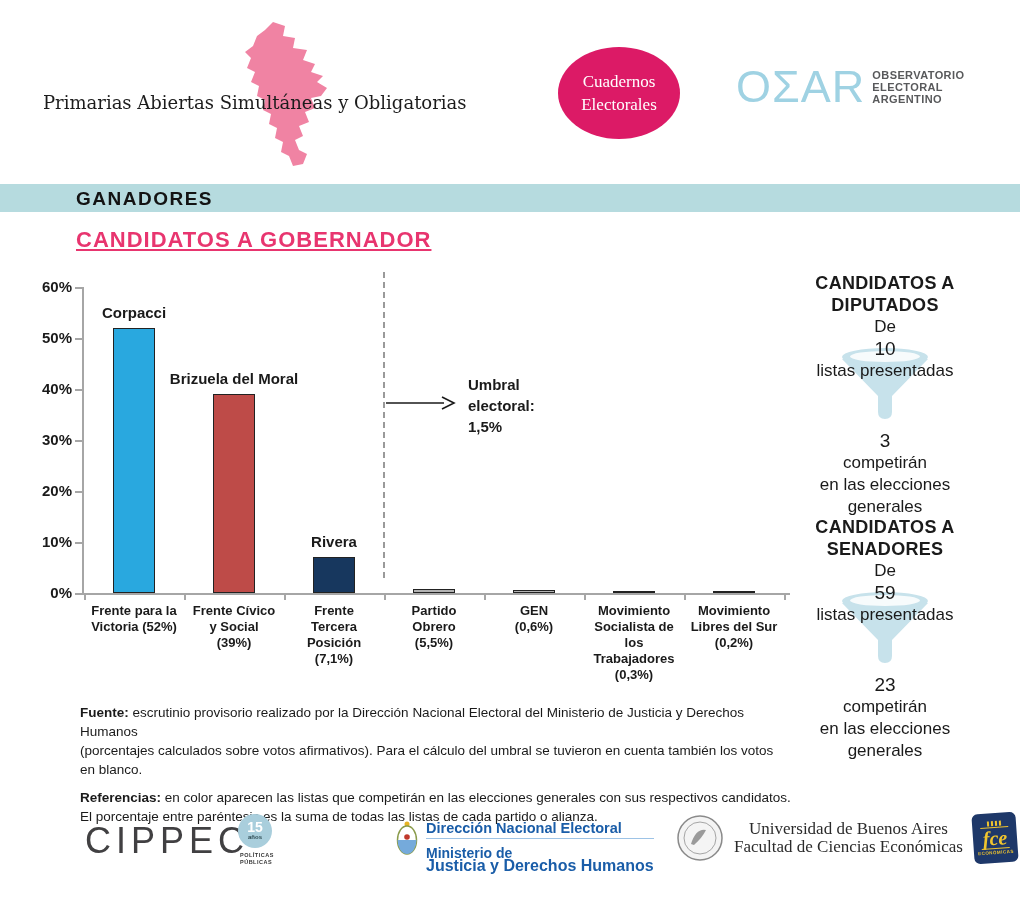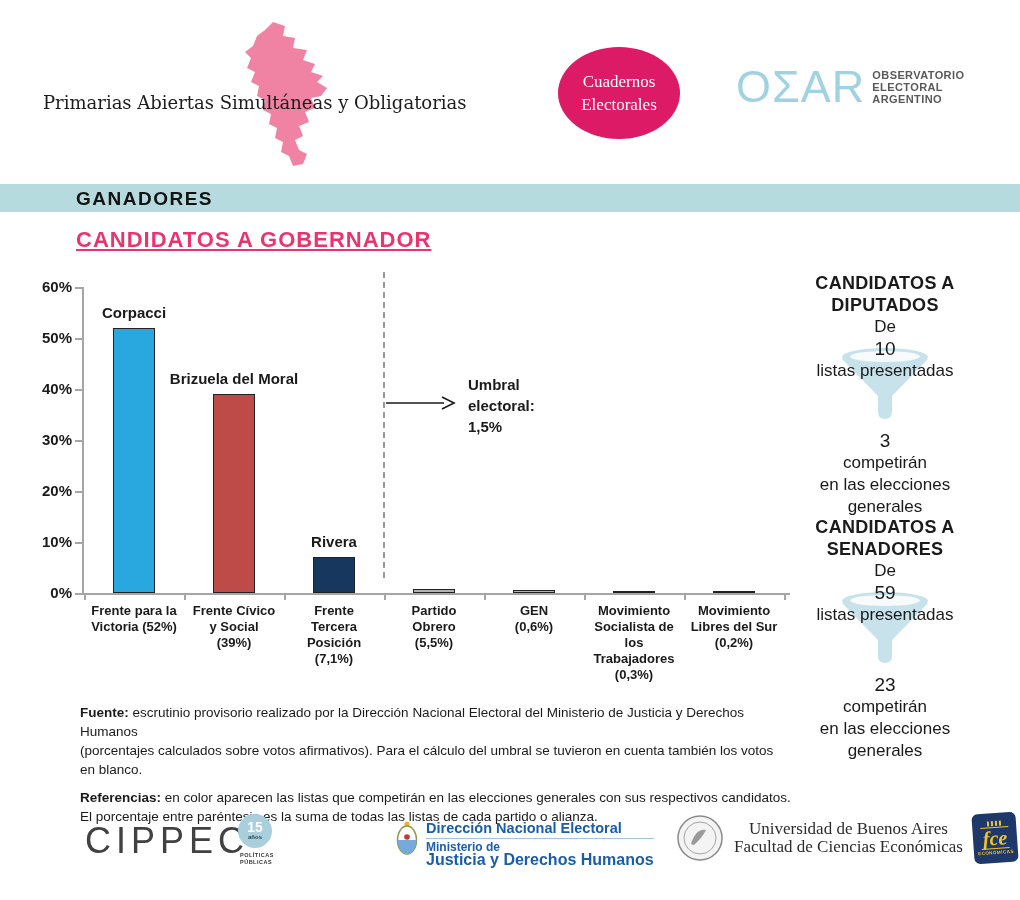--- a/index.html
+++ b/index.html
@@ -68,21 +68,21 @@
                display:flex;flex-direction:column;align-items:center;justify-content:center;}
   .cippec-badge-num{font-size:14px;font-weight:700;color:#fff;line-height:13px;}
   .cippec-badge-unit{font-size:6px;font-weight:700;color:#2e4a52;line-height:7px;}
   .cippec-tagline{position:absolute;left:240px;top:852px;font-size:5.5px;font-weight:700;
                color:#333;line-height:7px;letter-spacing:0.5px;white-space:pre-line;}
 
   .dne{position:absolute;left:396px;top:820px;display:flex;gap:8px;align-items:flex-start;}
   .dne-text{display:flex;flex-direction:column;}
   .dne-title{font-size:14.5px;font-weight:700;color:#1A5DA8;padding-bottom:2px;
              border-bottom:1px solid #9DC3E6;margin-bottom:3px;}
-  .dne-min1{font-size:12px;font-weight:700;color:#1A5DA8;line-height:11px;}
+  .dne-min1{font-size:14px;font-weight:700;color:#1A5DA8;line-height:11px;margin-top:6px;}
   .dne-min2{font-size:16px;font-weight:700;color:#1A5DA8;line-height:14px;}
 
   .uba{position:absolute;left:676px;top:813px;display:flex;align-items:center;gap:10px;}
   .uba-text{font-family:"Liberation Serif",serif;font-size:17px;line-height:18px;
             color:#2b2b2b;text-align:center;}
   .fce-box{width:44px;height:50px;background:#1E3869;border-radius:6px;transform:rotate(-4deg);
            display:flex;flex-direction:column;align-items:center;justify-content:center;gap:1px;}
   .fce-cols{display:flex;gap:2px;}
   .fce-cols span{display:block;width:2px;height:5px;background:#F0C52E;}
   .fce-word{font-family:"Liberation Serif",serif;font-style:italic;font-weight:700;

